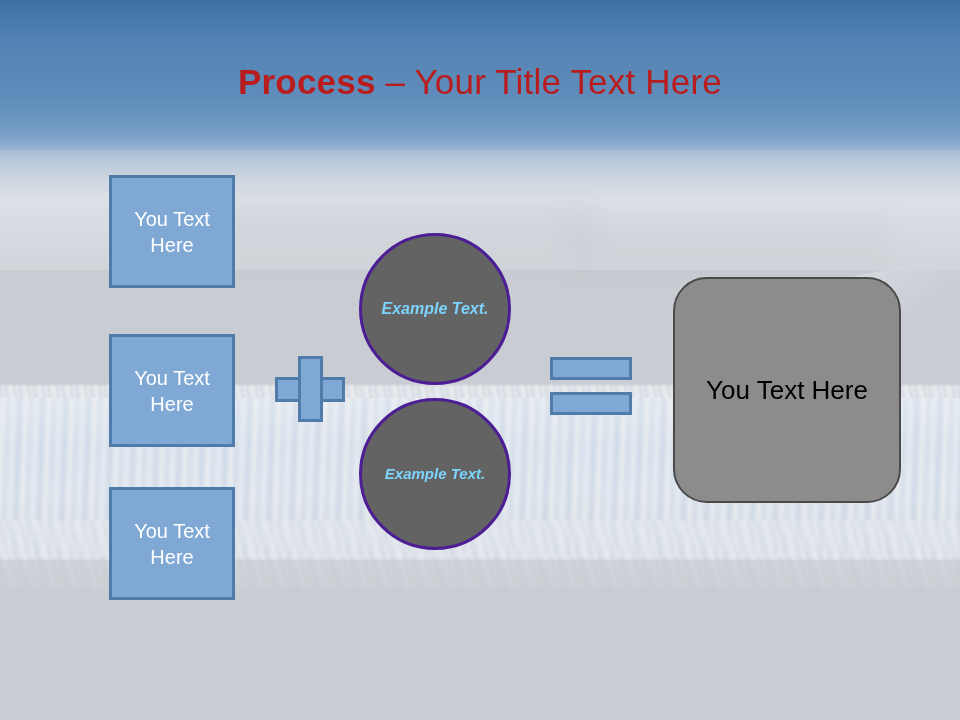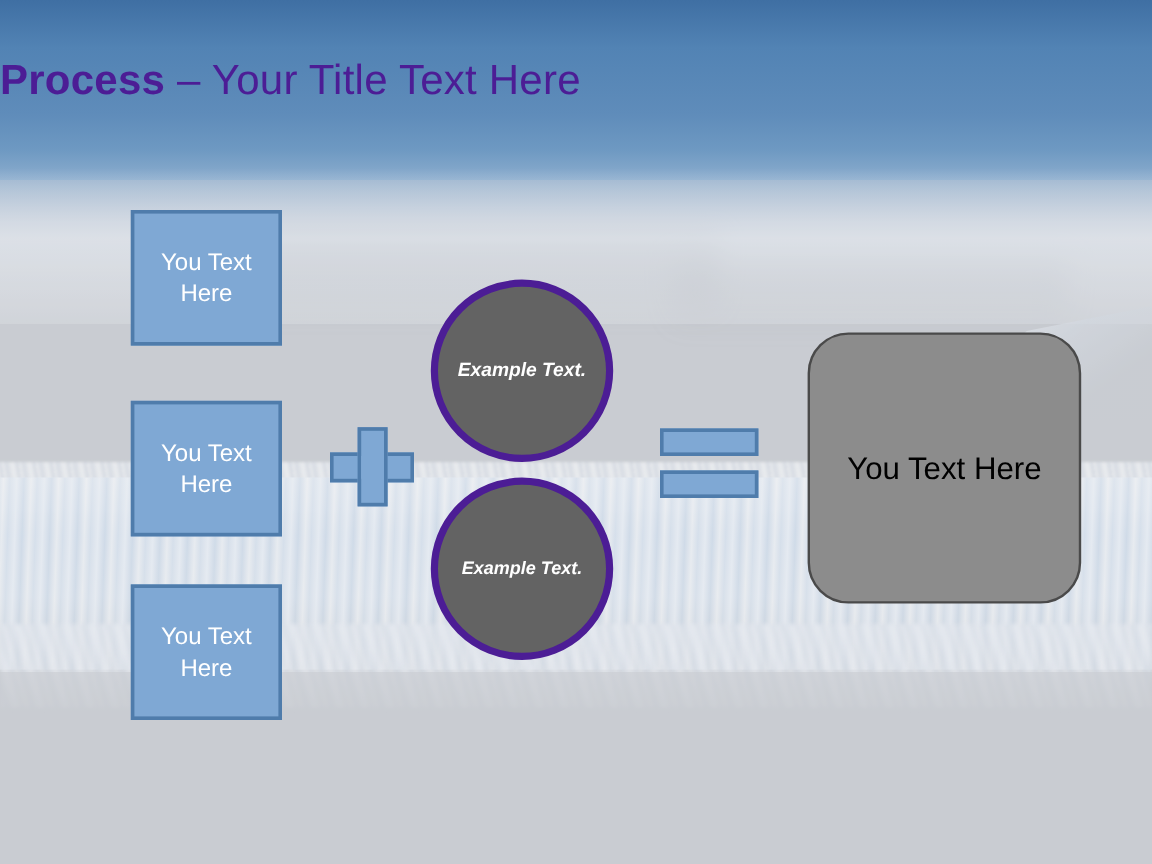--- a/index.html
+++ b/index.html
@@ -142,22 +142,23 @@
     position: absolute;
     left: 0; right: 0; top: 150px; bottom: 0;
     background: rgba(201,205,211,.28);
   }
 
   
   .title {
     position: absolute;
     left: 0;
     right: 0;
-    top: 45px;
-    color: #4c1d95;
+    top: 60px;
+    text-align: center;
+    color: #b91c1c;
     font-size: 35px;
     line-height: 44px;
     letter-spacing: .2px;
     white-space: nowrap;
   }
   .title .bold { font-weight: bold; }
   .title .light { font-weight: normal; }
 
   
   .blue-box {
@@ -213,23 +214,23 @@
     border: 3px solid #4f7cab;
   }
   .equals-bar.top { top: 0; }
   .equals-bar.bottom { top: 35px; }
 
   
   .circle {
     position: absolute;
     border-radius: 50%;
     background: #636363;
-    border: 6px solid #4c1d95;
-    box-sizing: border-box;
-    color: #ffffff;
+    border: 3px solid #4c1d95;
+    box-sizing: border-box;
+    color: #7dd3fc;
     font-style: italic;
     font-weight: bold;
     text-align: center;
     display: flex;
     align-items: center;
     justify-content: center;
     line-height: 24px;
   }
   .circle-1 {
     left: 359px; top: 233px;

